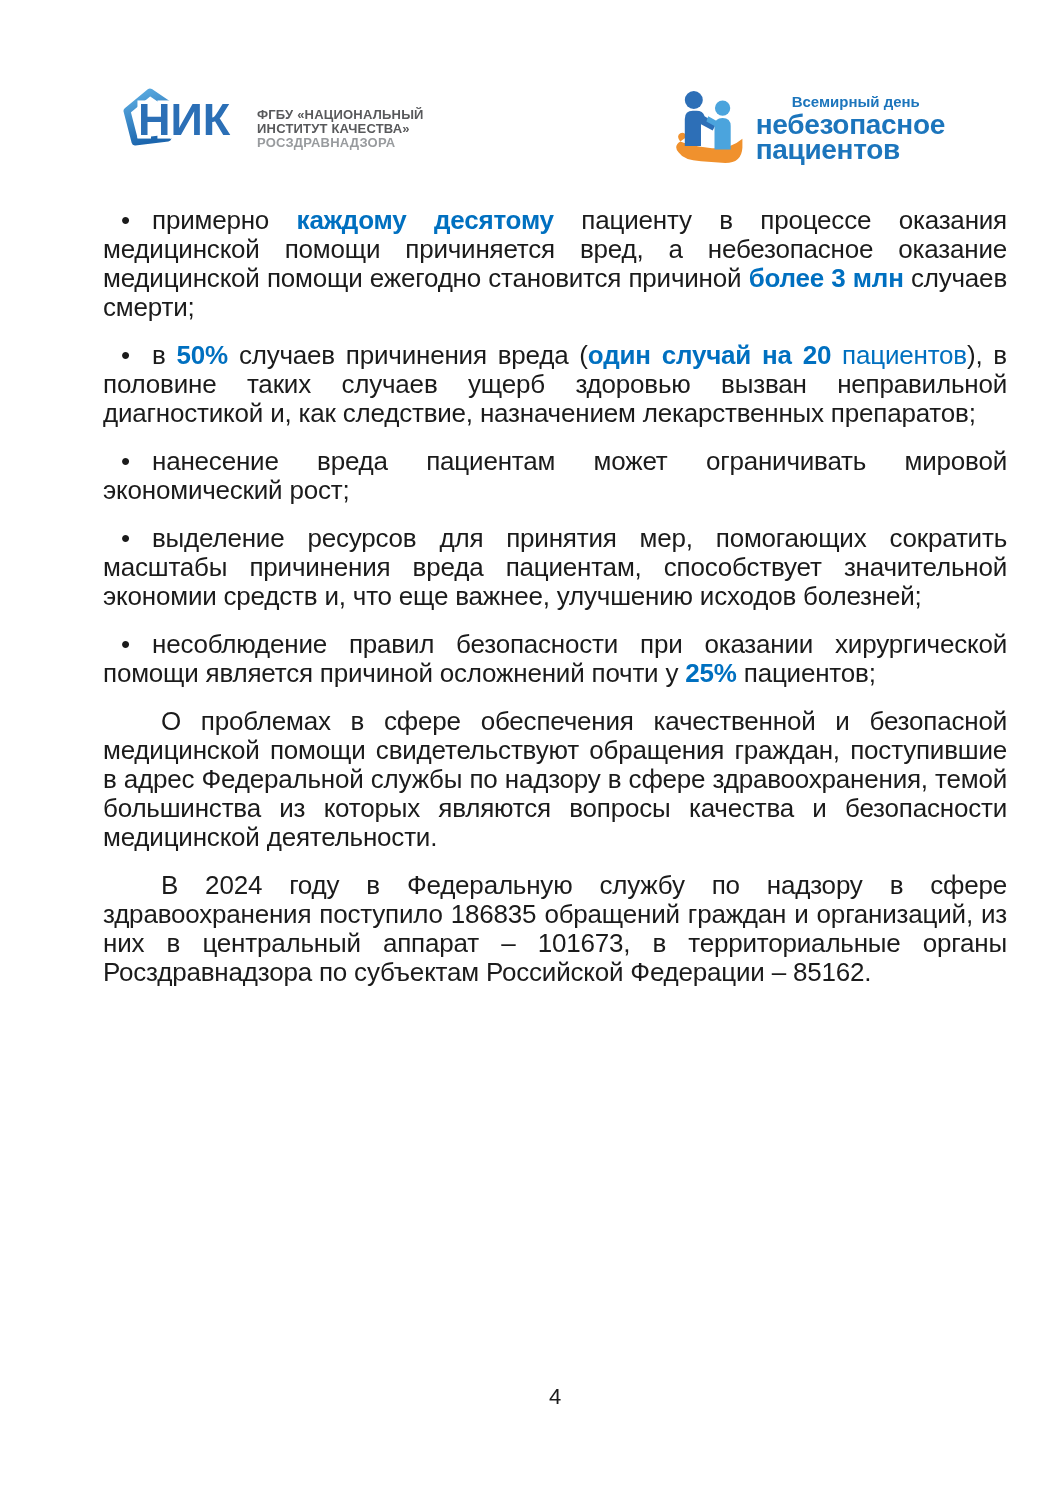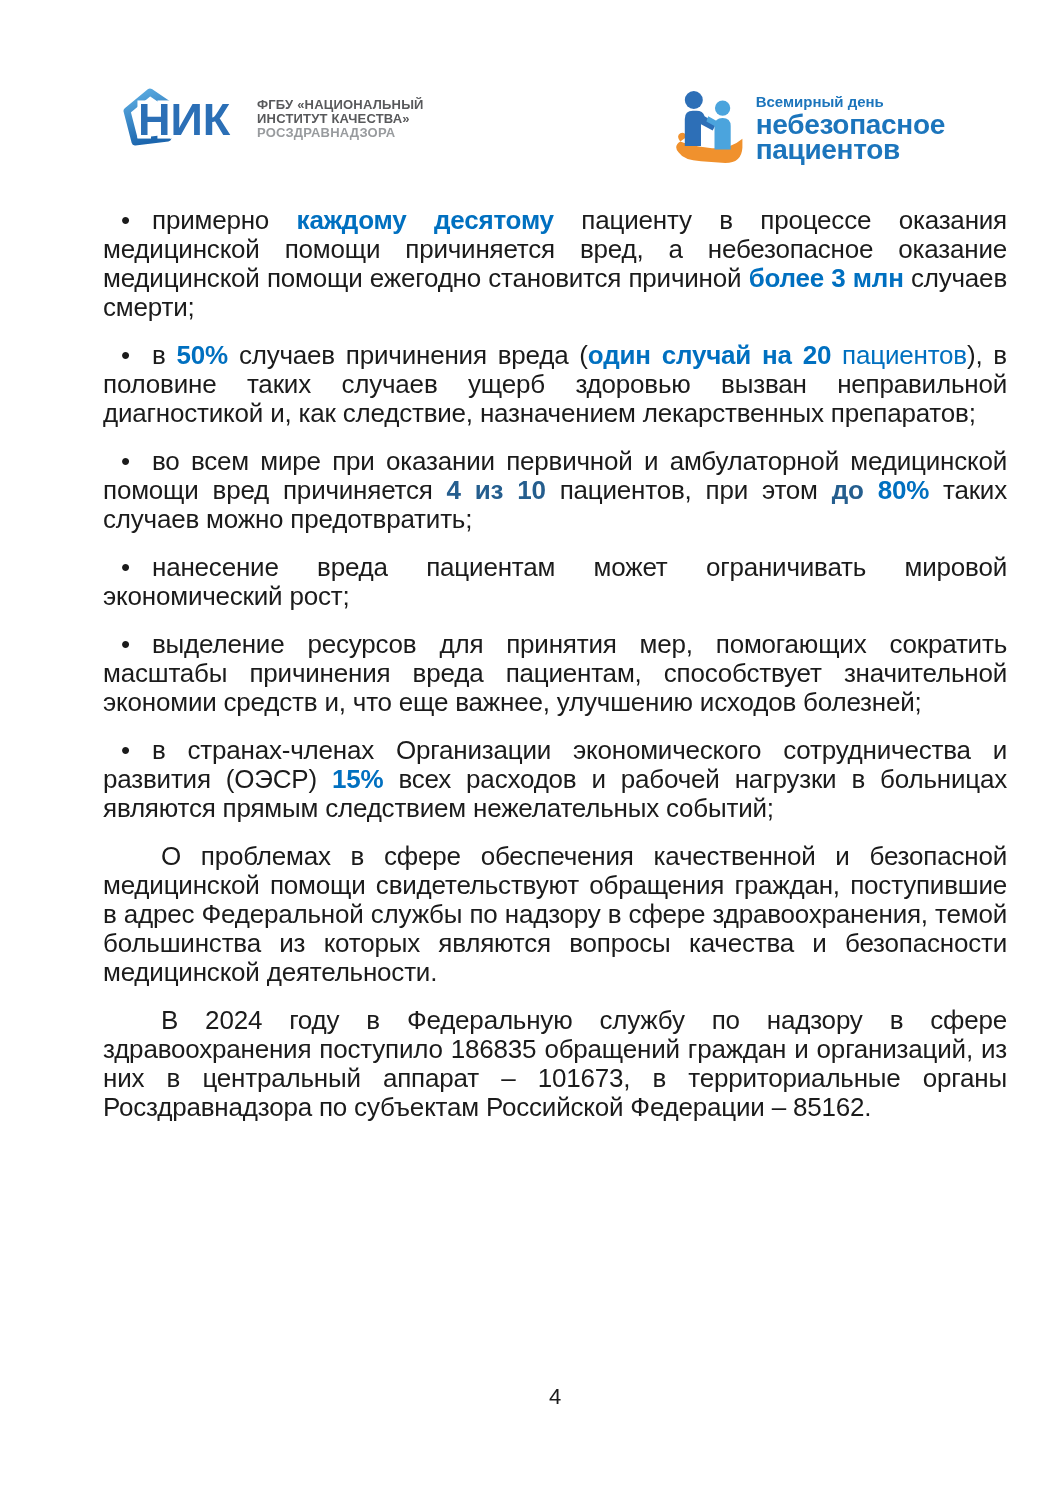--- a/index.html
+++ b/index.html
@@ -20,27 +20,27 @@
     background:#ffffff;
     font-family:"Liberation Sans",sans-serif;
     color:var(--text);
     overflow:hidden;
   }
   
   .header{
     display:flex;justify-content:space-between;align-items:flex-start;
     margin:88px 115px 0 123px;height:62px;
   }
-  .logo-left{display:flex;align-items:center;}
+  .logo-left{display:flex;align-items:flex-end;}
   .nik-mark{display:block;}
   .nik-lines{margin-left:8px;font-size:13px;font-weight:bold;line-height:14px;letter-spacing:.2px;color:var(--nik-gray);}
   .nik-lines .l3{color:var(--nik-gray-light);}
   .logo-right{display:flex;align-items:center;}
   .wdps-text{margin-left:10px;}
-  .wdps-tagline{font-size:15px;font-weight:bold;color:var(--logo-blue);margin-bottom:2px;}
+  .wdps-tagline{font-size:15px;font-weight:bold;color:var(--logo-blue);margin-bottom:2px;margin-left:36px;}
   .wdps-main{font-size:28px;font-weight:bold;color:var(--logo-blue);line-height:25px;letter-spacing:-.3px;}
   
   .content{
     margin:56px 53px 0 103px;
     width:904px;
   }
   .para{
     margin:0 0 19px 0;
     font-size:26px;
     line-height:29px;
@@ -105,24 +105,23 @@
         <div class="wdps-main">небезопасное</div>
         <div class="wdps-main">пациентов</div>
       </div>
     </div>
 
   </header>
 
   <main class="content" id="content">
       <p class="para bullet"><span class="marker">•</span><span class="seg-n">примерно </span><span class="seg-bb">каждому десятому</span><span class="seg-n"> пациенту в процессе оказания медицинской помощи причиняется вред, а небезопасное оказание медицинской помощи ежегодно становится причиной </span><span class="seg-bb">более 3 млн</span><span class="seg-n"> случаев смерти;</span></p>
       <p class="para bullet"><span class="marker">•</span><span class="seg-n">в </span><span class="seg-bb">50%</span><span class="seg-n"> случаев причинения вреда (</span><span class="seg-bb">один случай на 20 </span><span class="seg-b">пациентов</span><span class="seg-n">), в половине таких случаев ущерб здоровью вызван неправильной диагностикой и, как следствие, назначением лекарственных препаратов;</span></p>
-      <p class="para bullet"><span class="marker">•</span><span class="seg-n">во всем мире при оказании первичной и амбулаторной медицинской помощи вред причиняется </span><span class="seg-db">4 из 10</span><span class="seg-n"> пациентов, при этом </span><span class="seg-db">до </span><span class="seg-bb">80%</span><span class="seg-n"> таких случаев можно предотвратить;</span></p>
       <p class="para bullet"><span class="marker">•</span><span class="seg-n">нанесение вреда пациентам может ограничивать мировой экономический рост;</span></p>
       <p class="para bullet"><span class="marker">•</span><span class="seg-n">выделение ресурсов для принятия мер, помогающих сократить масштабы причинения вреда пациентам, способствует значительной экономии средств и, что еще важнее, улучшению исходов болезней;</span></p>
-      <p class="para bullet"><span class="marker">•</span><span class="seg-n">в странах-членах Организации экономического сотрудничества и развития (ОЭСР) </span><span class="seg-bb">15%</span><span class="seg-n"> всех расходов и рабочей нагрузки в больницах являются прямым следствием нежелательных событий;</span></p>
+      <p class="para bullet"><span class="marker">•</span><span class="seg-n">несоблюдение правил безопасности при оказании хирургической помощи является причиной осложнений почти у </span><span class="seg-bb">25%</span><span class="seg-n"> пациентов;</span></p>
       <p class="para indent"><span class="seg-n">О проблемах в сфере обеспечения качественной и безопасной медицинской помощи свидетельствуют обращения граждан, поступившие в адрес Федеральной службы по надзору в сфере здравоохранения, темой большинства из которых являются вопросы качества и безопасности медицинской деятельности.</span></p>
       <p class="para indent"><span class="seg-n">В 2024 году в Федеральную службу по надзору в сфере здравоохранения поступило 186835 обращений граждан и организаций, из них в центральный аппарат – 101673, в территориальные органы Росздравнадзора по субъектам Российской Федерации – 85162.</span></p>
     </main>
 
   <footer class="footer">
     <span>4</span>
   </footer>
 
 </div>
 

